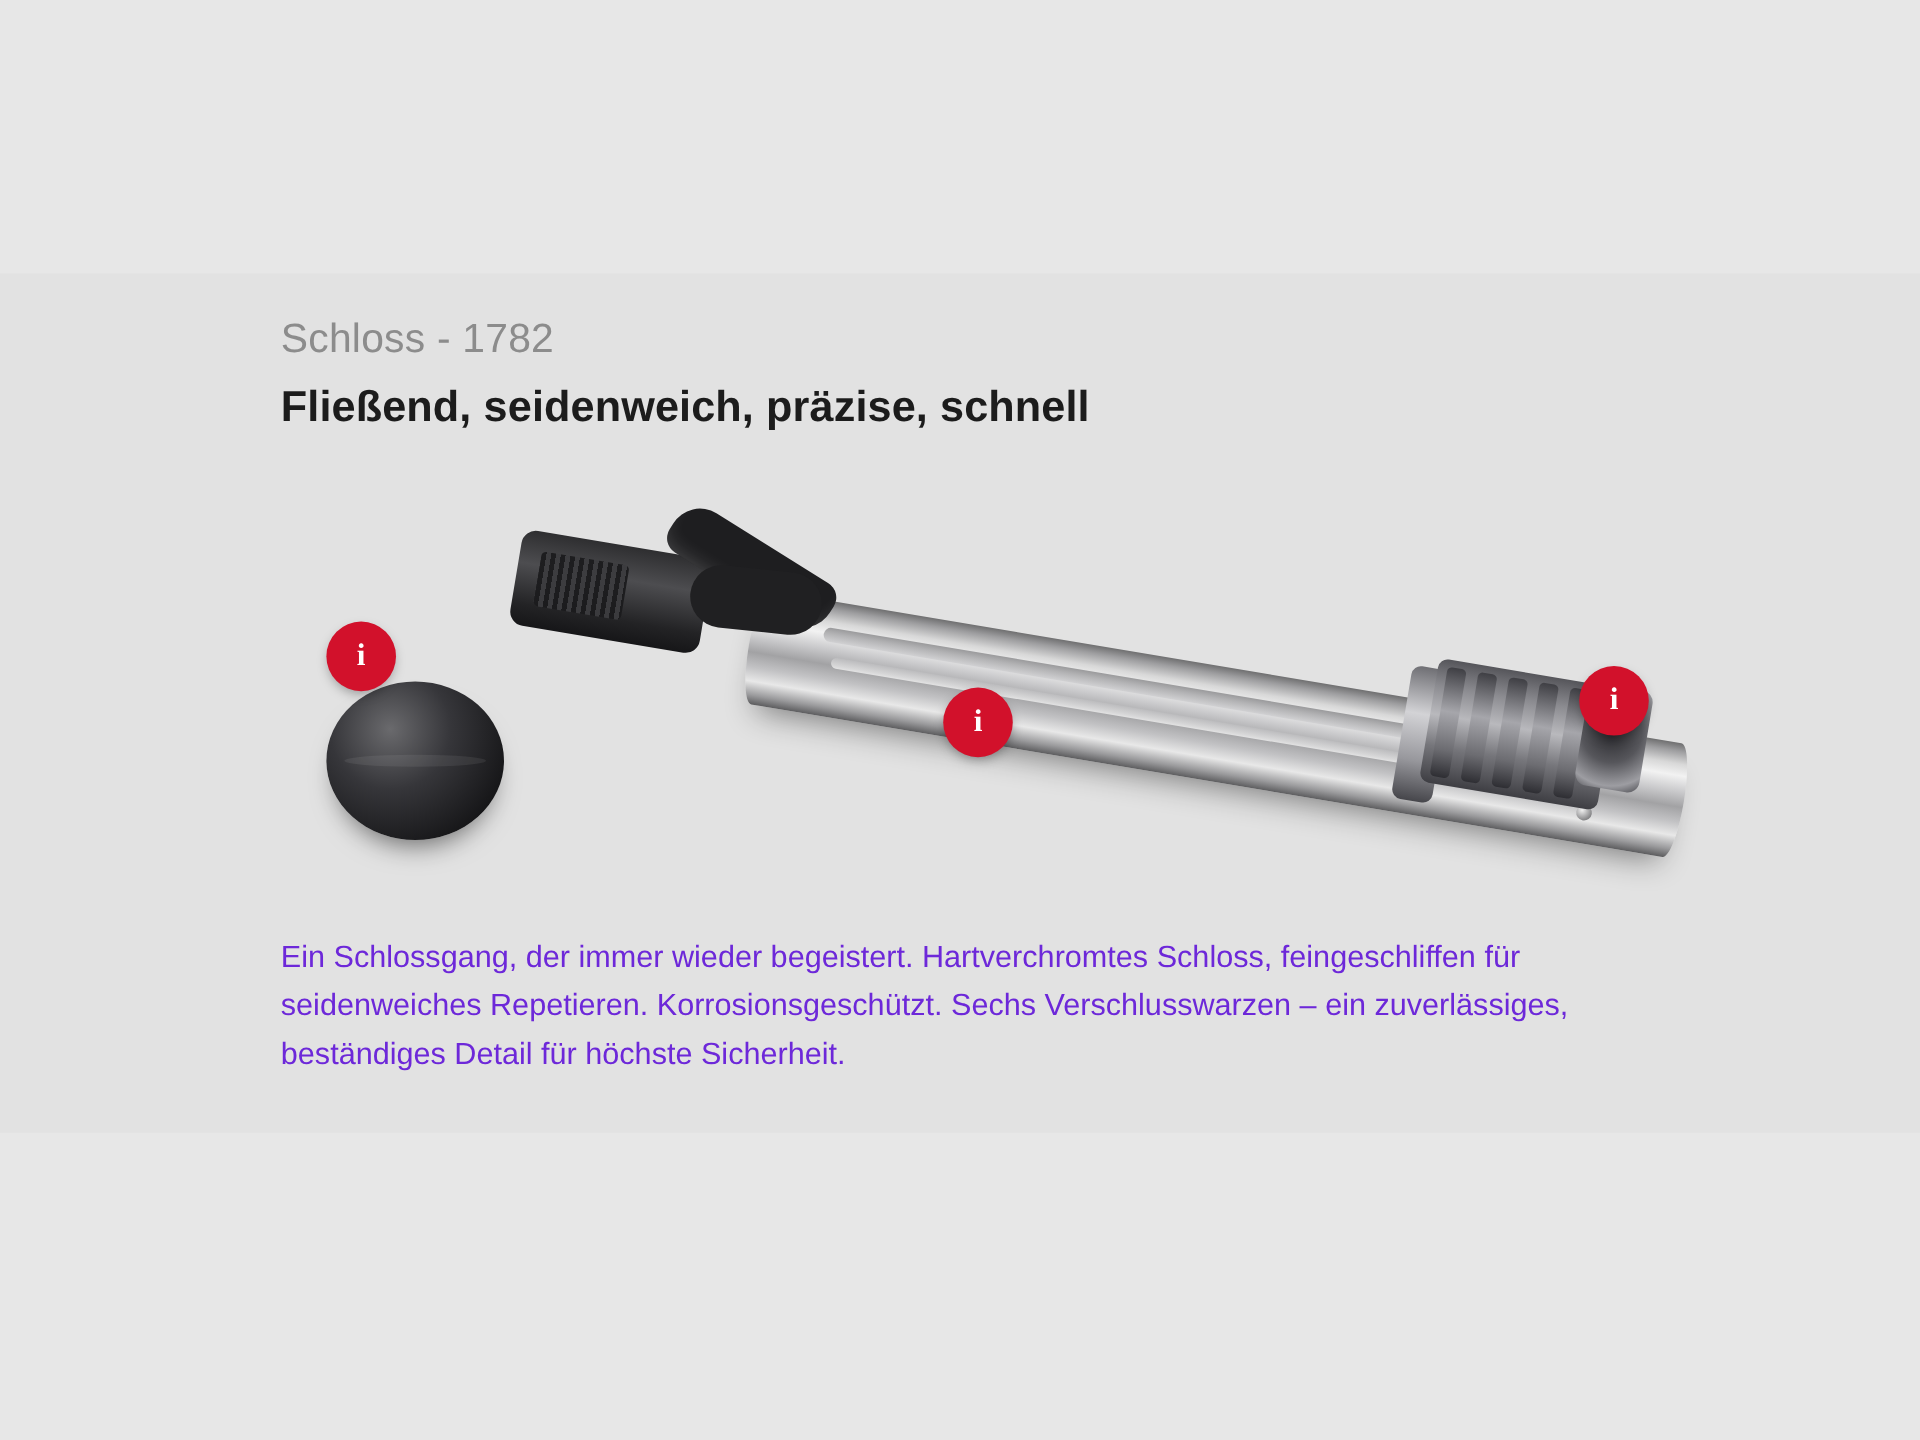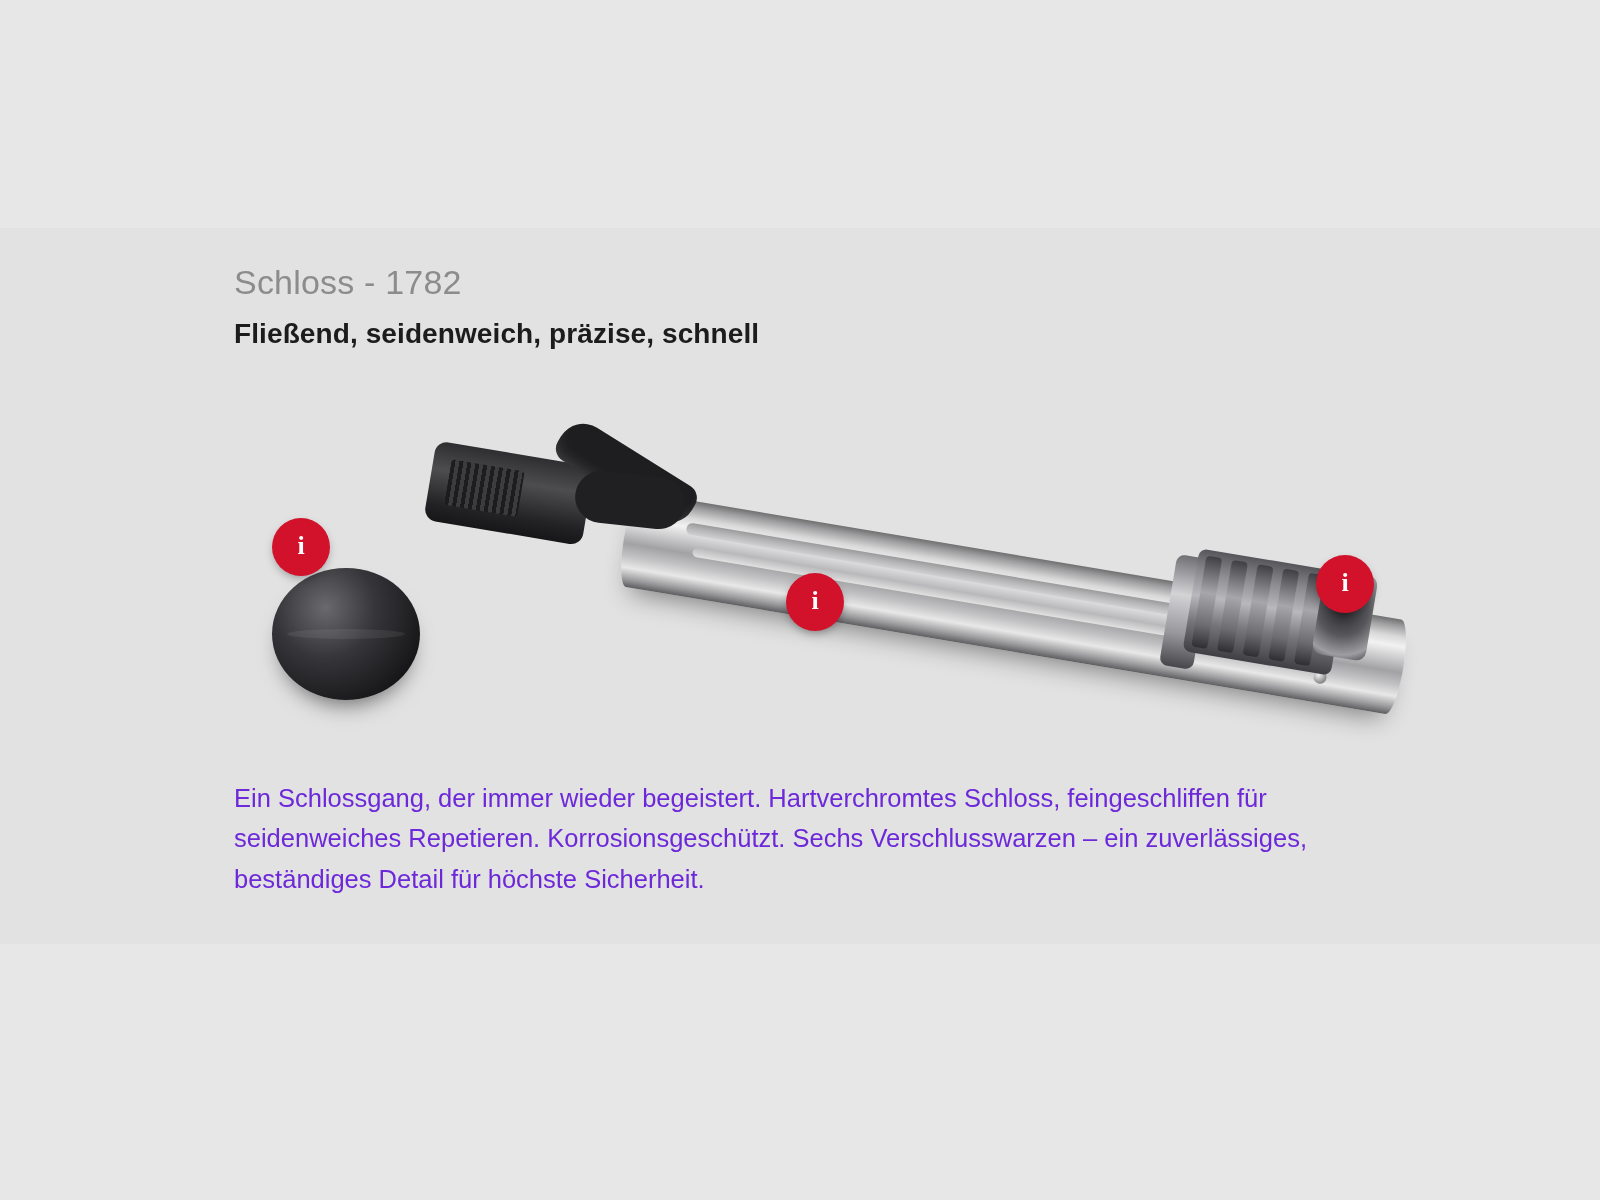--- a/index.html
+++ b/index.html
@@ -36,21 +36,21 @@
   }
   .eyebrow {
     font-size: 34px;
     color: #8c8c8c;
     font-weight: 400;
     letter-spacing: 0.2px;
     line-height: 1.2;
     margin: 0 0 14px 0;
   }
   .headline {
-    font-size: 28px;
+    font-size: 36px;
     color: #1c1c1c;
     font-weight: bold;
     letter-spacing: 0.1px;
     line-height: 1.2;
     margin: 0;
   }
 
   
   .figure {
     position: absolute;

